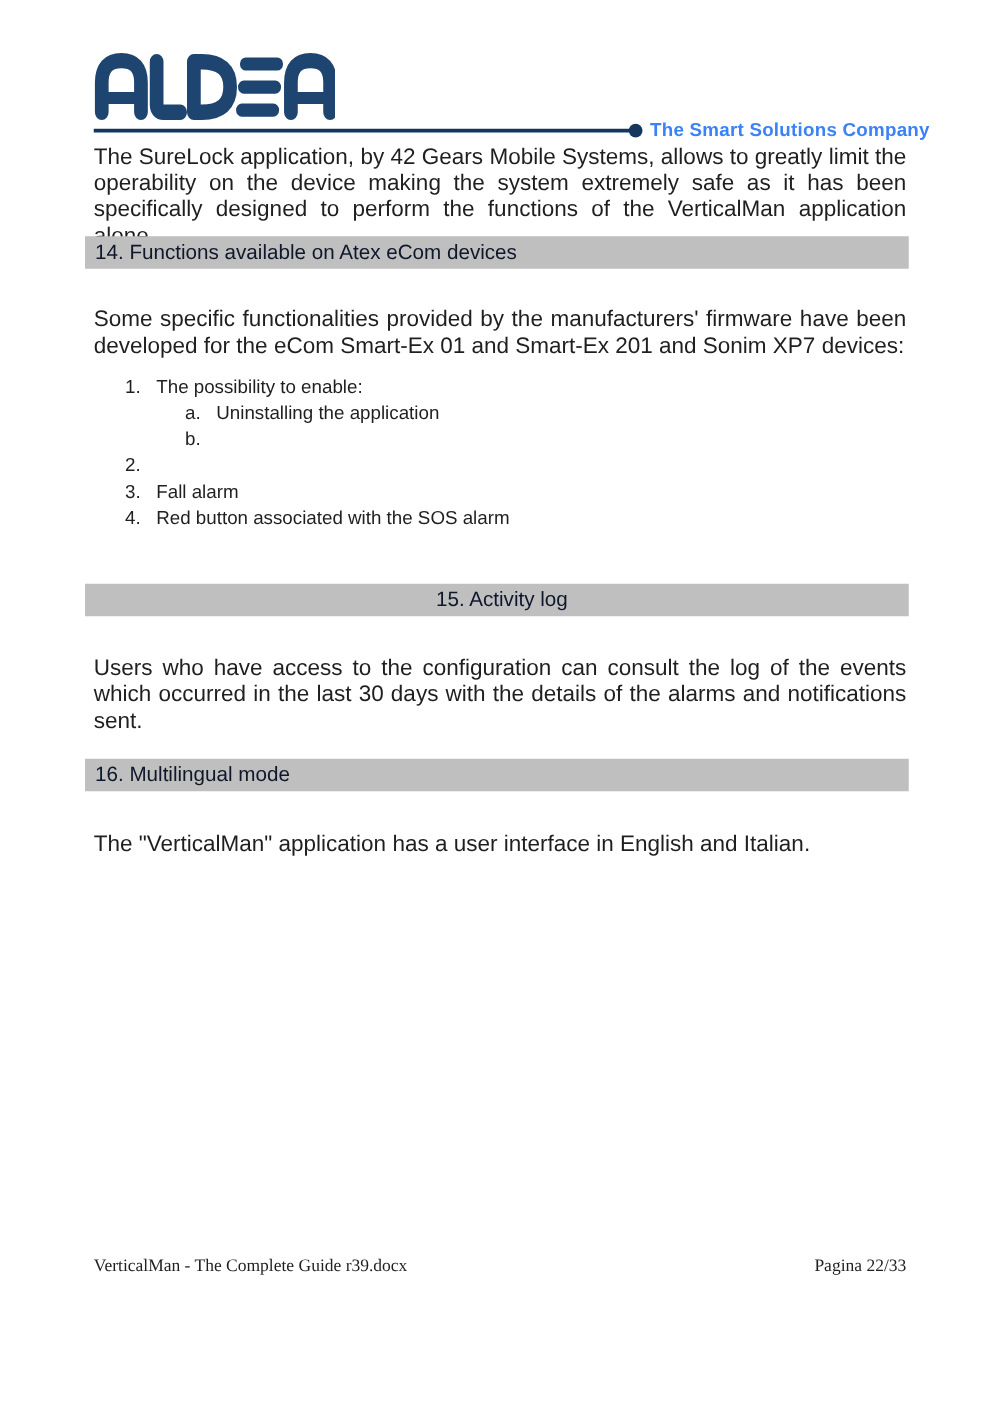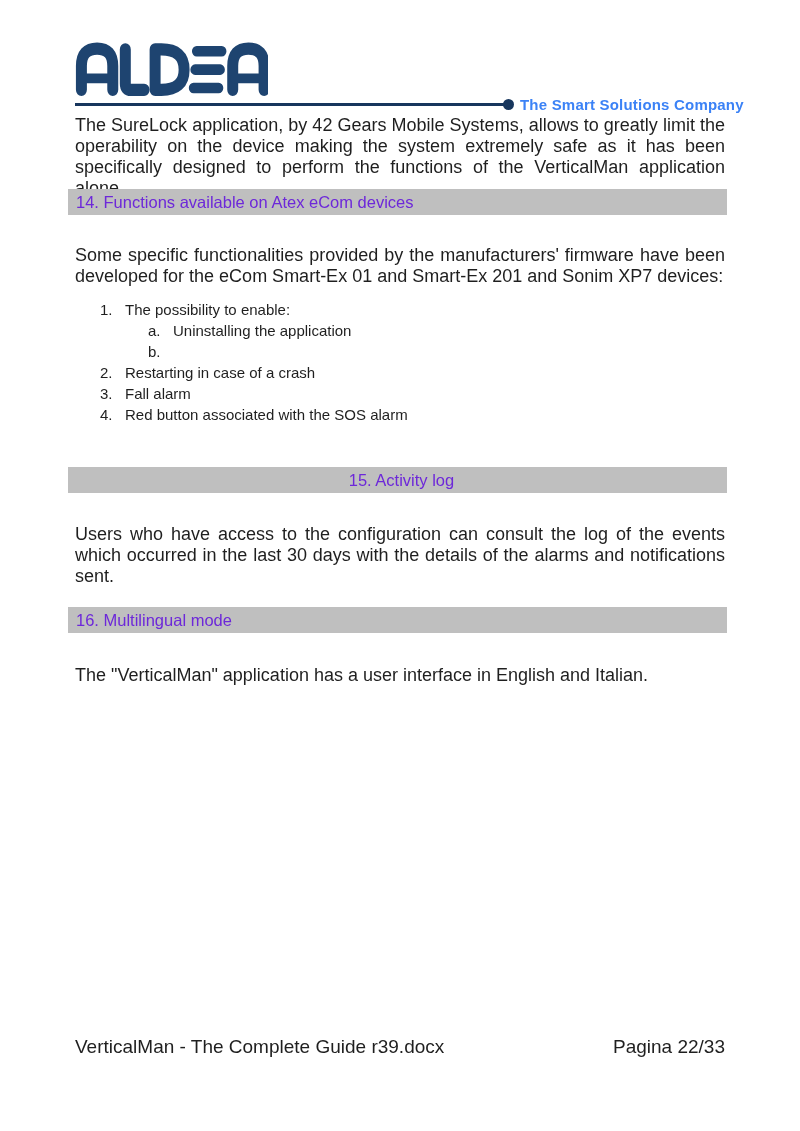--- a/index.html
+++ b/index.html
@@ -33,38 +33,39 @@
   .para {
     position:absolute; left:75px; width:650px;
     font-size:18px; line-height:21px;
     text-align:justify; margin:0;
   }
 
   
   .hbar {
     position:absolute; left:68px; width:651px; height:26px;
     background:#bfbfbf;
-    color:#6d28d9;
+    color:#0f172a;
     font-size:16.5px; line-height:26px;
     padding-left:8px;
     white-space:nowrap;
   }
 
   
   .list { position:absolute; left:75px; width:650px; font-size:15px; }
   .list-row { display:flex; line-height:21px; }
   .list-row.lvl1 { padding-left:25px; }
   .list-row.lvl2 { padding-left:73px; }
   .list-marker { width:25px; flex:0 0 25px; }
 
   
   .footer {
-    position:absolute; left:75px; right:75px; top:1036px;
+    position:absolute; left:75px; right:75px; top:1006px;
     display:flex; justify-content:space-between;
-    font-size:19px;
+    font-size:14px;
+    font-family:Liberation Serif, serif;
   }
 </style>
 </head>
 <body>
 
 <svg class="logo-svg" width="196" height="58" viewBox="0 0 250 66" preserveAspectRatio="none" fill="none" stroke="#1e4470" stroke-width="14" stroke-linecap="round" stroke-linejoin="round">
 
   <path d="M 12 59 V 32 Q 12 12 32 12 Q 52 12 52 32 V 59"></path>
   <path d="M 14 46 H 50" stroke-width="11"></path>
 
@@ -95,21 +96,20 @@
   </div>
   <div class="list-row lvl2">
     <span class="list-marker">a.</span>
     <span>Uninstalling the application</span>
   </div>
   <div class="list-row lvl2">
     <span class="list-marker">b.</span>
   </div>
   <div class="list-row lvl1">
     <span class="list-marker">2.</span>
-    <span>Restarting in case of a crash</span>
   </div>
   <div class="list-row lvl1">
     <span class="list-marker">3.</span>
     <span>Fall alarm</span>
   </div>
   <div class="list-row lvl1">
     <span class="list-marker">4.</span>
     <span>Red button associated with the SOS alarm</span>
   </div>
 </div>

